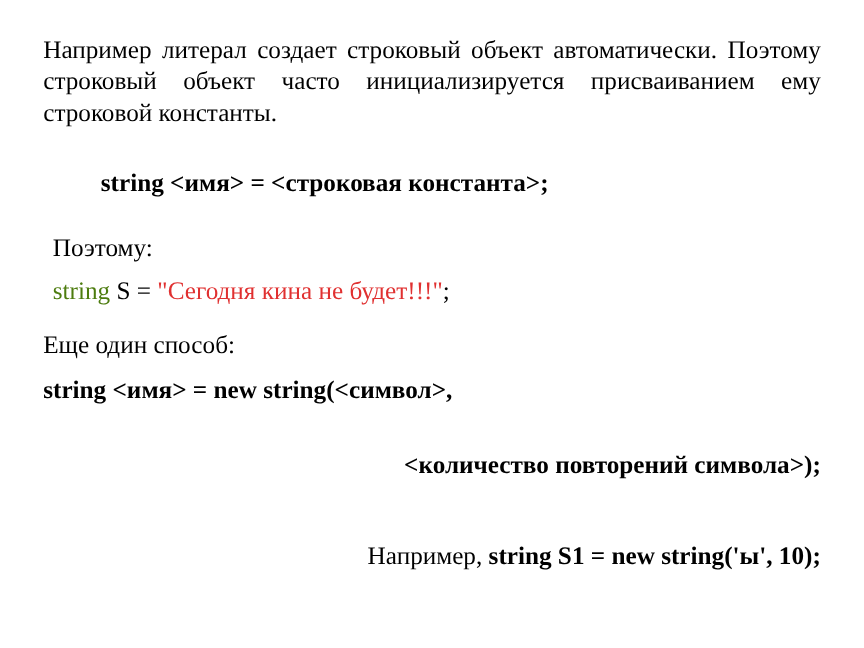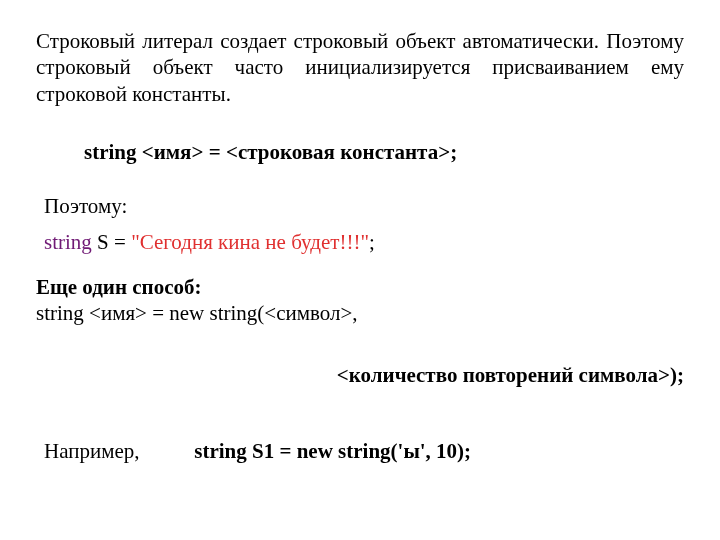--- a/index.html
+++ b/index.html
@@ -24,48 +24,49 @@
       margin-top: 32px;
     }
     .example-label {
       margin-left: 8px;
       margin-bottom: 10px;
     }
     .code-line {
       margin-left: 8px;
       margin-bottom: 18px;
     }
-    .blue  { color: #701a75; }
+    .blue  { color: #4d7c0f; }
     .red   { color: #e03030; }
     .more-way {
       margin-left: 0;
-      font-weight: bold;
+      margin-bottom: 12px;
     }
     .syntax2 {
-      font-weight: normal;
+      font-weight: bold;
       margin-left: 0;
       margin-bottom: 14px;
     }
     .syntax2b {
       font-weight: bold;
       text-align: right;
       padding-right: 0;
       margin-bottom: 50px;
       margin-top: 36px;
     }
     .last-row {
       margin-left: 8px;
+      text-align: right;
     }
     .last-row .lbl { display: inline-block; width: 145px; }
     .last-row .code { font-weight: bold; }
   </style>
 </head>
 <body>
 
-<div class="intro">Строковый литерал создает строковый объект автоматически. Поэтому строковый объект часто инициализируется присваиванием ему строковой константы.</div>
+<div class="intro">Например литерал создает строковый объект автоматически. Поэтому строковый объект часто инициализируется присваиванием ему строковой константы.</div>
 
 <div class="syntax1">string  &lt;имя&gt; = &lt;строковая константа&gt;;</div>
 
 <div class="example-label">Поэтому:</div>
 
 <div class="code-line">
   <span class="blue">string</span><span> S </span><span>= </span><span class="red">"Сегодня кина не будет!!!"</span><span>;</span>
 </div>
 
 <div class="more-way">Еще один способ:</div>

